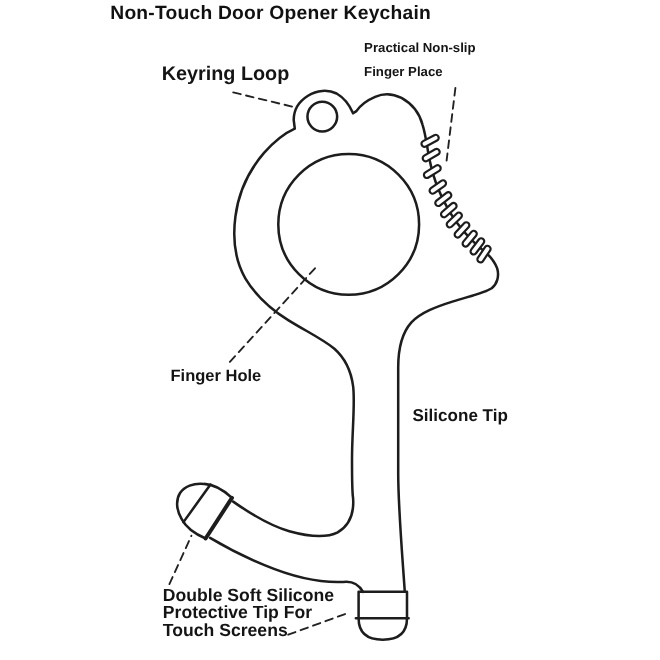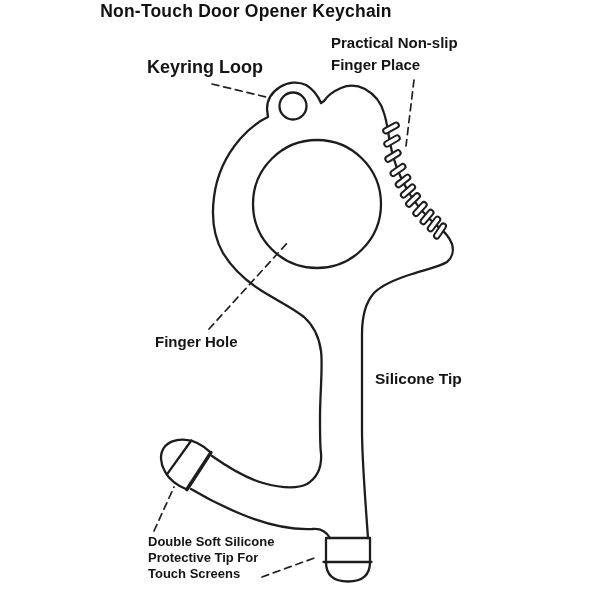--- a/index.html
+++ b/index.html
@@ -11,24 +11,24 @@
   .drawing{position:absolute;left:0;top:0;}
   .label{
     position:absolute;font-weight:bold;color:#141414;
     white-space:pre-line;line-height:1.18;
   }
   .title{
     position:absolute;left:0;right:0;top:1px;text-align:center;
     font-size:17.5px;font-weight:bold;color:#111;letter-spacing:0.2px;
   }
   .lbl-keyring{left:147px;top:57px;font-size:18px;}
-  .lbl-fingerplace{left:331px;top:32px;font-size:15px;line-height:22px;}
+  .lbl-fingerplace{left:331px;top:32px;font-size:12px;line-height:22px;}
   .lbl-fingerhole{left:155px;top:333px;font-size:15px;}
   .lbl-siliconetip{left:375px;top:370px;font-size:15.5px;}
-  .lbl-protectivetip{left:148px;top:534px;font-size:13px;line-height:16px;}
+  .lbl-protectivetip{left:148px;top:534px;font-size:16px;line-height:16px;}
   .outline{fill:none;stroke:#1d1d1d;stroke-width:2.3;stroke-linecap:round;stroke-linejoin:round;}
   .rib{fill:#ffffff;stroke:#1d1d1d;stroke-width:2;}
   .leader{fill:none;stroke:#222;stroke-width:1.7;stroke-dasharray:7 5;stroke-linecap:round;}
   .thick{stroke-width:3.6;}
 </style>
 </head>
 <body>
 
 <div class="stage">
 

